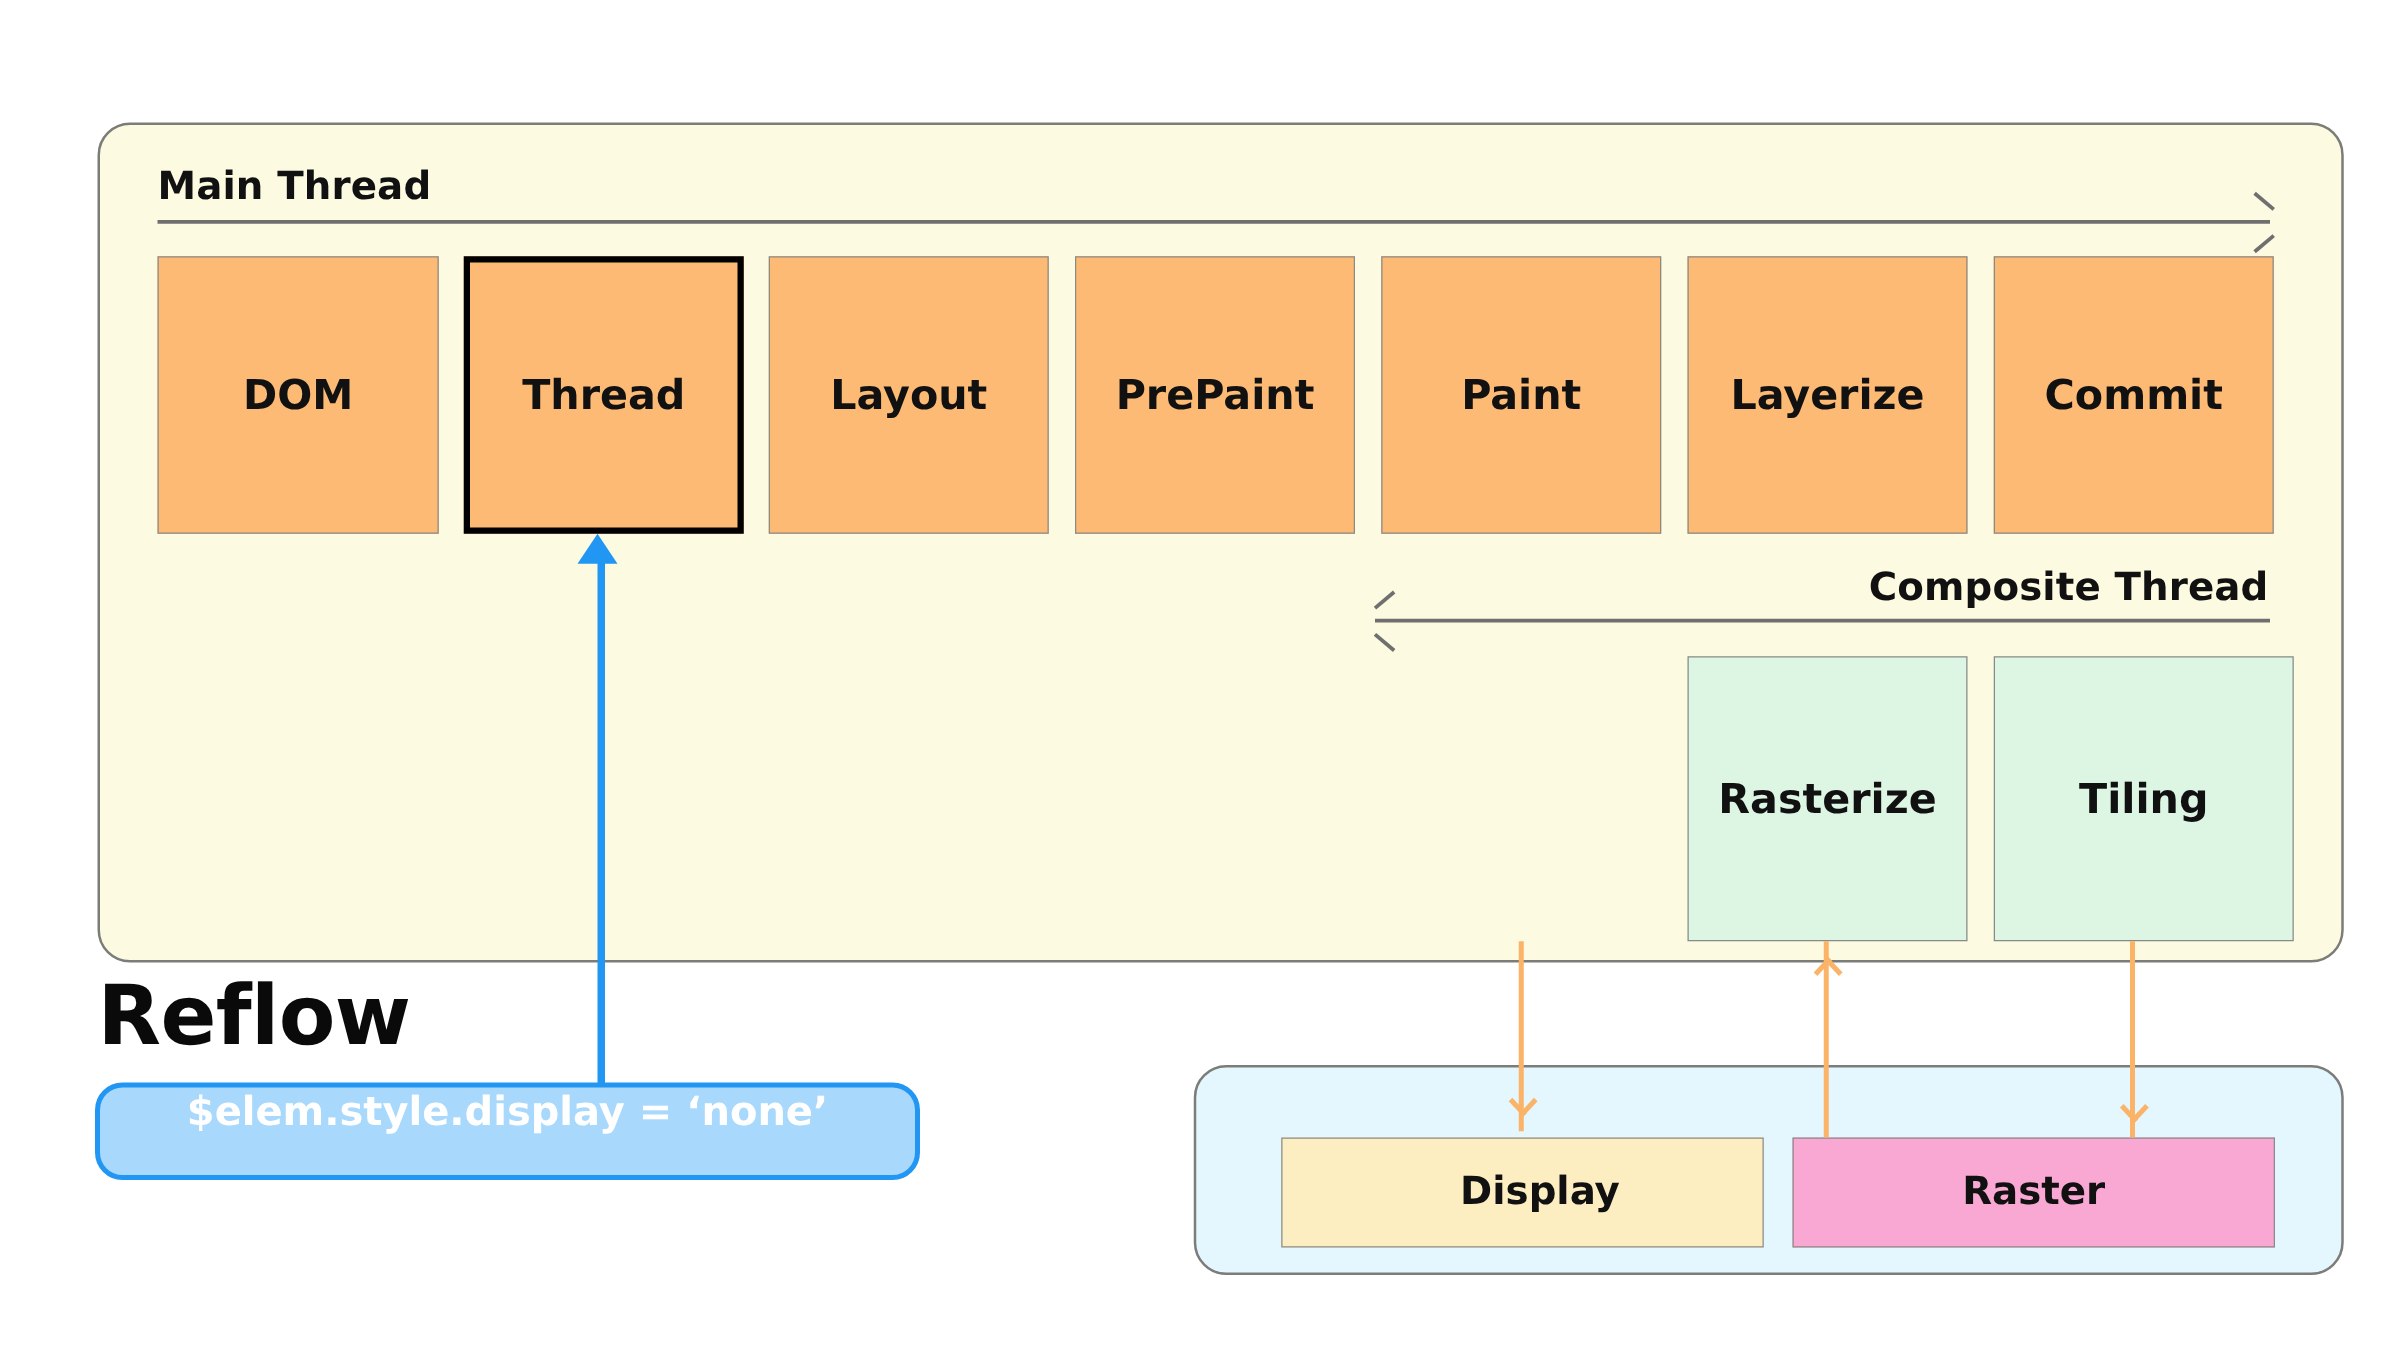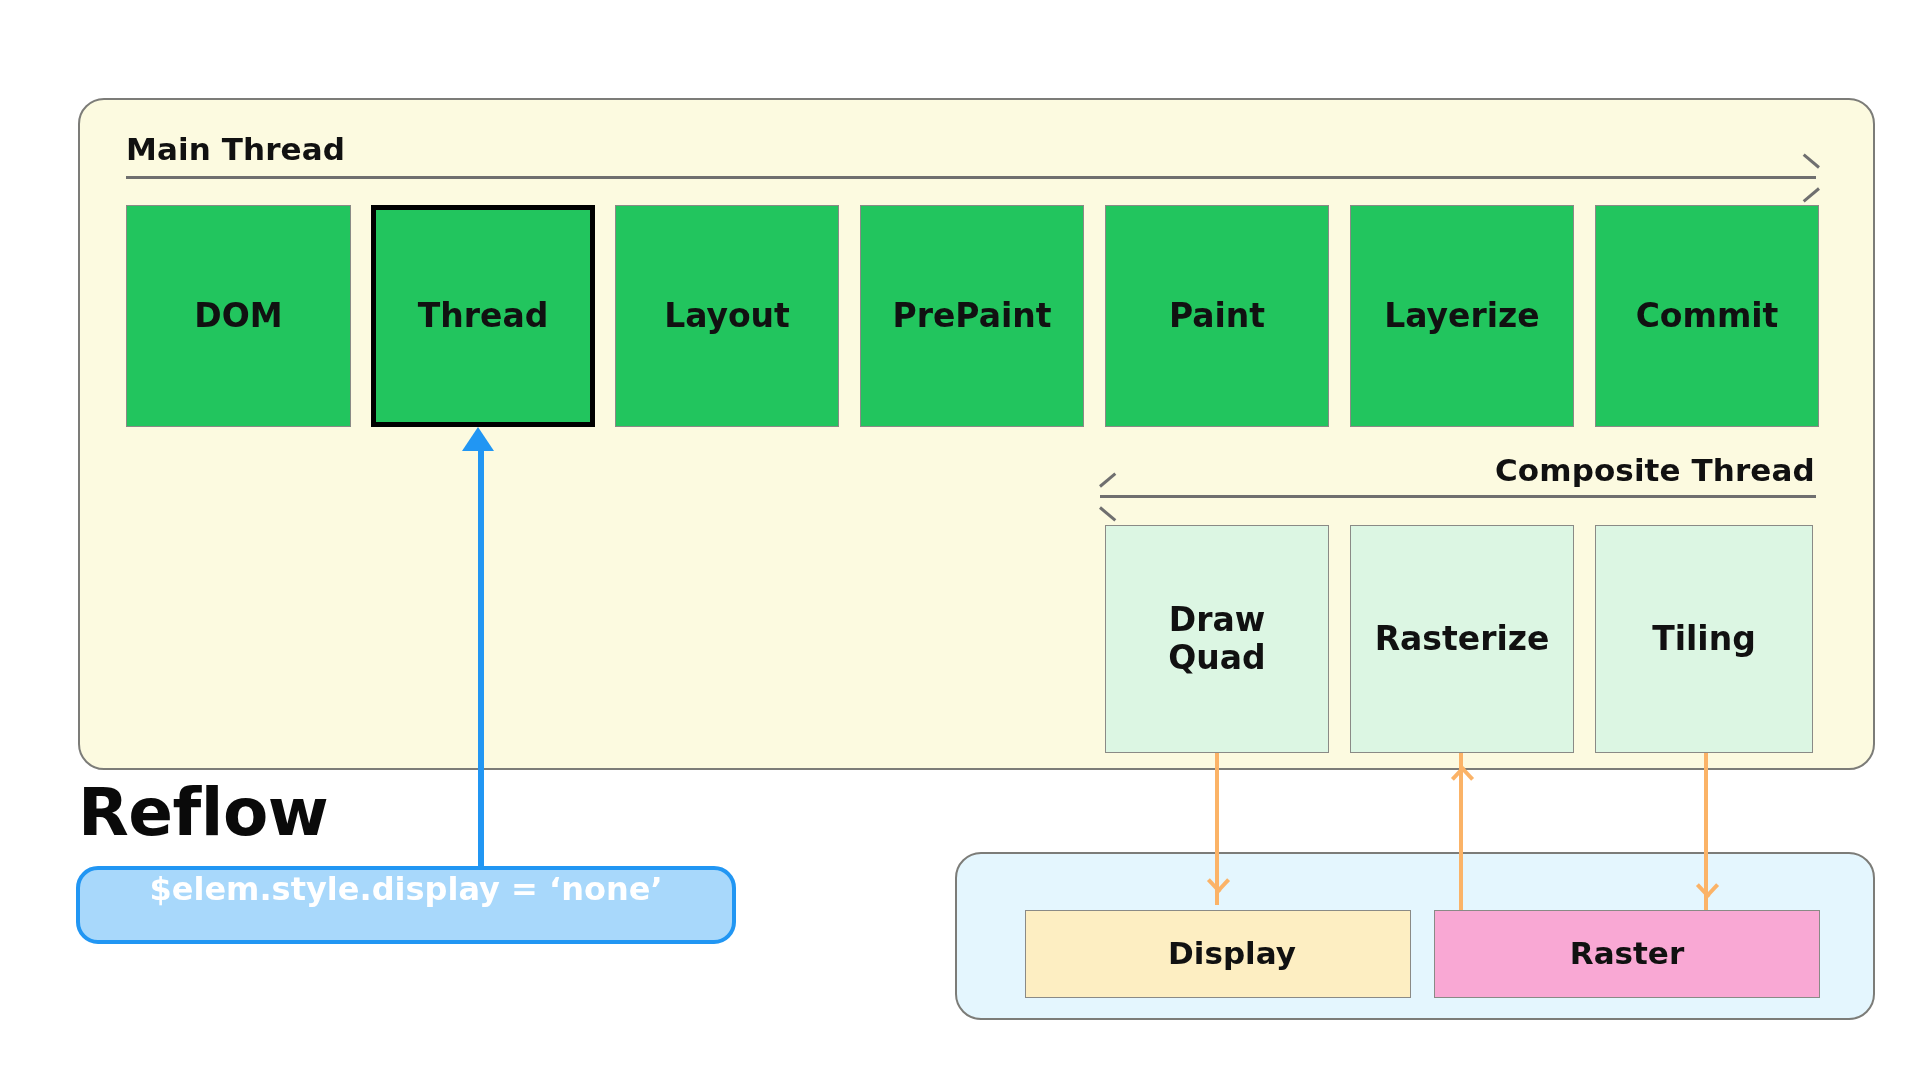--- a/index.html
+++ b/index.html
@@ -54,21 +54,21 @@
   .box {
     position: absolute;
     box-sizing: border-box;
     display: flex; align-items: center; justify-content: center;
     text-align: center;
     font-size: 33px; font-weight: bold; color: #111;
     line-height: 1.14;
   }
   .box-main {
     top: 205px; height: 222px;
-    background: #22c55e;
+    background: #fdba74;
     border: 1px solid #8a8a86;
   }
   .box-main.active {
     border: 5px solid #000000;
   }
   .box-comp {
     top: 525px; height: 228px;
     background: #dcf6e3;
     border: 1px solid #8a8a86;
   }
@@ -147,32 +147,26 @@
 
   <div class="box box-main" style="left:1595px; width:224px;">
     <span>Commit</span>
   </div>
 
   <div class="thread-title" id="composite-thread-title">Composite Thread</div>
   <div class="rail" id="composite-rail"></div>
   <div class="chev" id="comp-chev-a"></div>
   <div class="chev" id="comp-chev-b"></div>
 
-  <div class="box box-comp" style="left:1105px; width:224px;">
-    <span>
-      <span>Draw</span><br>
-      <span>Quad</span>
-    </span>
-  </div>
 
   <div class="box box-comp" style="left:1350px; width:224px;">
     <span>Rasterize</span>
   </div>
 
-  <div class="box box-comp" style="left:1595px; width:218px;">
+  <div class="box box-comp" style="left:1595px; width:240px;">
     <span>Tiling</span>
   </div>
 
   <div class="panel-out"></div>
 
   <div class="box box-out fill-display" style="left:1025px; width:386px;">
     <span>Display</span>
   </div>
 
   <div class="box box-out fill-raster" style="left:1434px; width:386px;">

